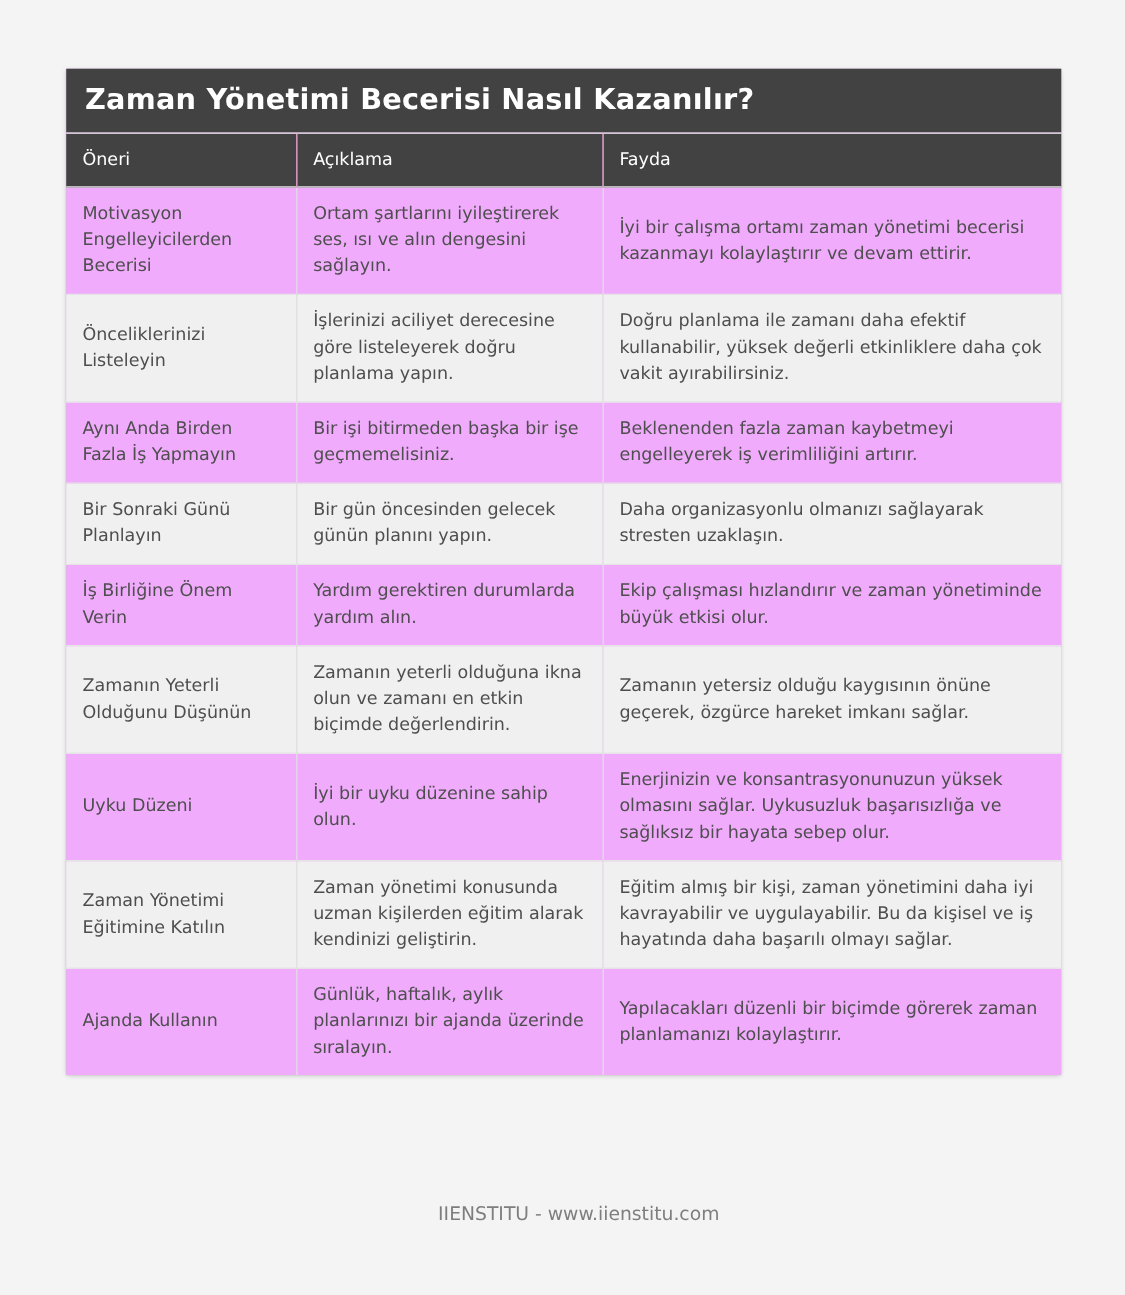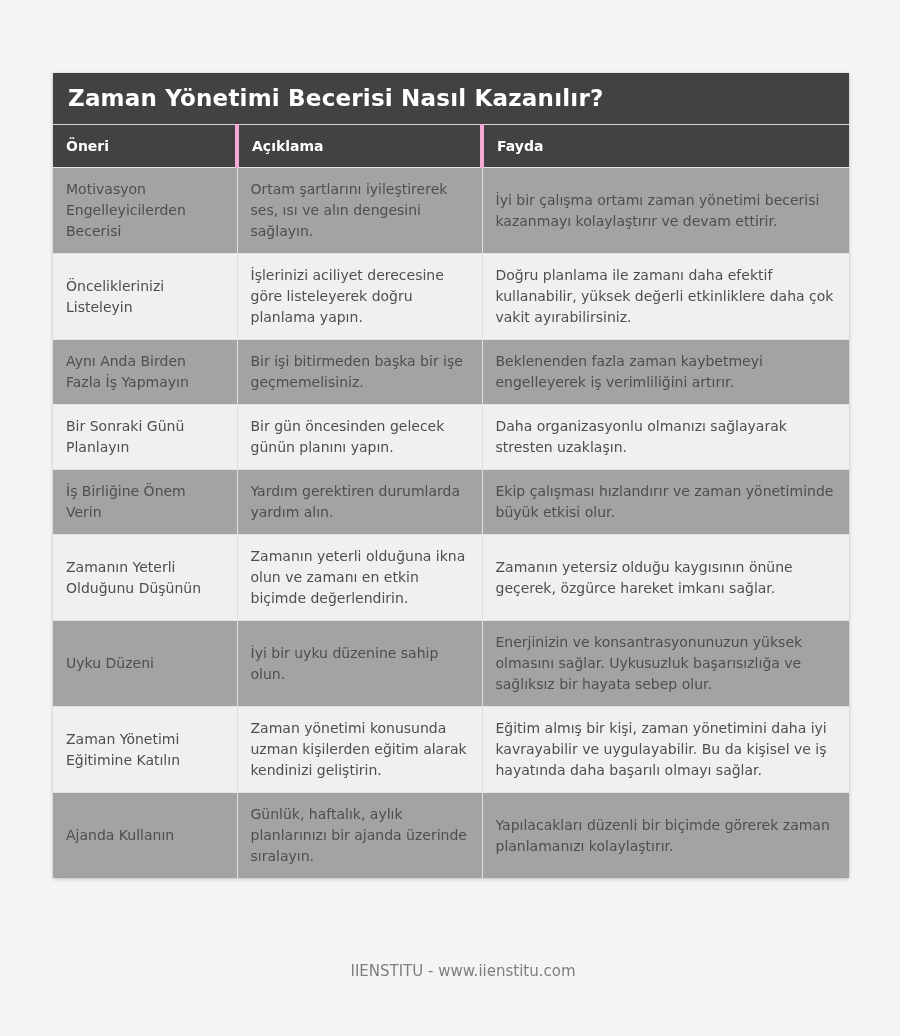--- a/index.html
+++ b/index.html
@@ -12,23 +12,23 @@
     overflow: hidden;
   }
   .page {
     position: relative;
     width: 900px;
     height: 1036px;
   }
   .card {
     position: absolute;
     left: 53px;
-    top: 73px;
+    top: 55px;
     width: 796px;
-    background: #a3a3a3;
+    background: #f0abfc;
     box-shadow: 0 1px 4px rgba(0,0,0,0.20), 0 0 1px rgba(0,0,0,0.12);
   }
   .card-title {
     background: #424242;
     color: #ffffff;
     font-size: 23px;
     font-weight: bold;
     padding: 12px 15px 13px 15px;
     letter-spacing: 0.2px;
   }
@@ -37,27 +37,27 @@
     border-collapse: collapse;
     table-layout: fixed;
   }
   table.tips col.c1 { width: 184px; }
   table.tips col.c2 { width: 245px; }
   table.tips col.c3 { width: 367px; }
   table.tips thead th {
     background: #424242;
     color: #ffffff;
     font-size: 14px;
-    font-weight: bold;
+    font-weight: normal;
     text-align: left;
     padding: 13px 13px;
     border-top: 1px solid #d6d6d6;
   }
   table.tips thead th + th {
-    border-left: 4px solid #f9a8d4;
+    border-left: 1px solid #f9a8d4;
   }
   table.tips tbody td {
     font-size: 14px;
     color: #4e4e4e;
     line-height: 21px;
     padding: 11px 13px;
     vertical-align: middle;
     border-top: 1px solid #e4e4e4;
     word-wrap: break-word;
   }

